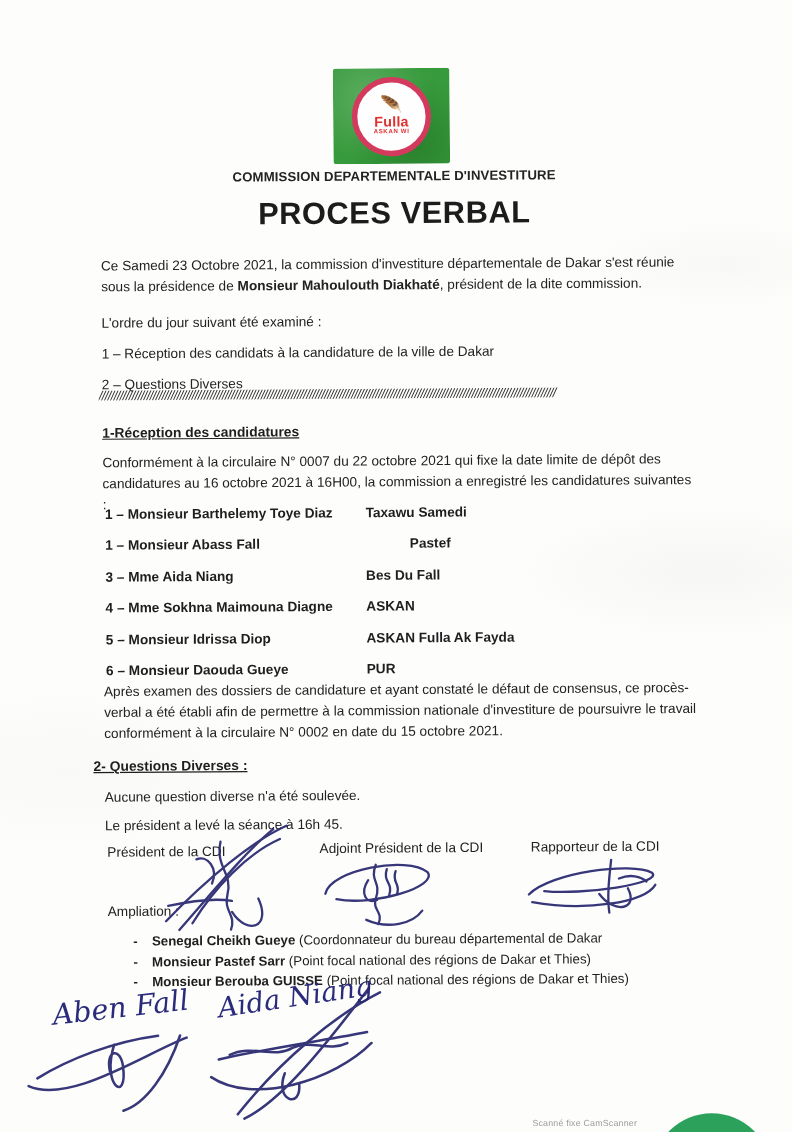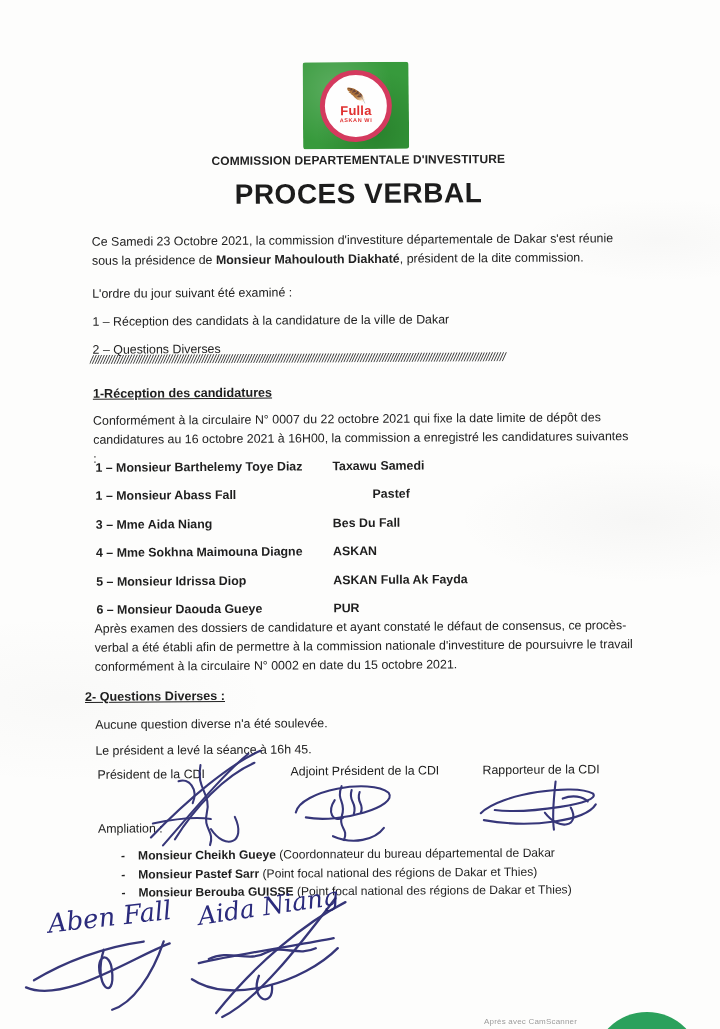--- a/index.html
+++ b/index.html
@@ -159,21 +159,21 @@
     <div class="abs body-text p-s2body">Aucune question diverse n'a été soulevée.</div>
     <div class="abs body-text p-closing">Le président a levé la séance à 16h 45.</div>
 
     <div class="abs sig-label lbl-pres">Président de la CDI</div>
     <div class="abs sig-label lbl-adj">Adjoint Président de la CDI</div>
     <div class="abs sig-label lbl-rap">Rapporteur de la CDI</div>
     <div class="abs sig-label lbl-amp">Ampliation :</div>
 
     <div class="abs amp-list">
       <div class="amp-row">
-        <span class="dash">-</span><b>Monsieur Cheikh Gueye</b><span> (Coordonnateur du bureau départemental de Dakar</span>
+        <span class="dash">-</span><b>Senegal Cheikh Gueye</b><span> (Coordonnateur du bureau départemental de Dakar</span>
       </div>
       <div class="amp-row">
         <span class="dash">-</span><b>Monsieur Pastef Sarr</b><span> (Point focal national des régions de Dakar et Thies)</span>
       </div>
       <div class="amp-row">
         <span class="dash">-</span><b>Monsieur Berouba GUISSE</b><span> (Point focal national des régions de Dakar et Thies)</span>
       </div>
     </div>
 
     <div class="hand-name hand-left">Aben Fall</div>
@@ -221,15 +221,15 @@
           <path d="M195,962 C240,952 300,944 330,938"></path>
           <path d="M212,1012 C252,962 302,922 342,902"></path>
           <path d="M332,898 C292,950 252,1000 218,1016"></path>
           <path d="M188,978 C226,1004 300,982 334,948"></path>
           <path d="M255,975 C245,1000 270,1008 268,985"></path>
         </g>
       </g>
     </svg>
   </div>
 
-  <div class="scan-note">Après avec CamScanner</div>
+  <div class="scan-note">Scanné fixe CamScanner</div>
   <div class="scan-logo"></div>
 </div>
 
 </body></html>

